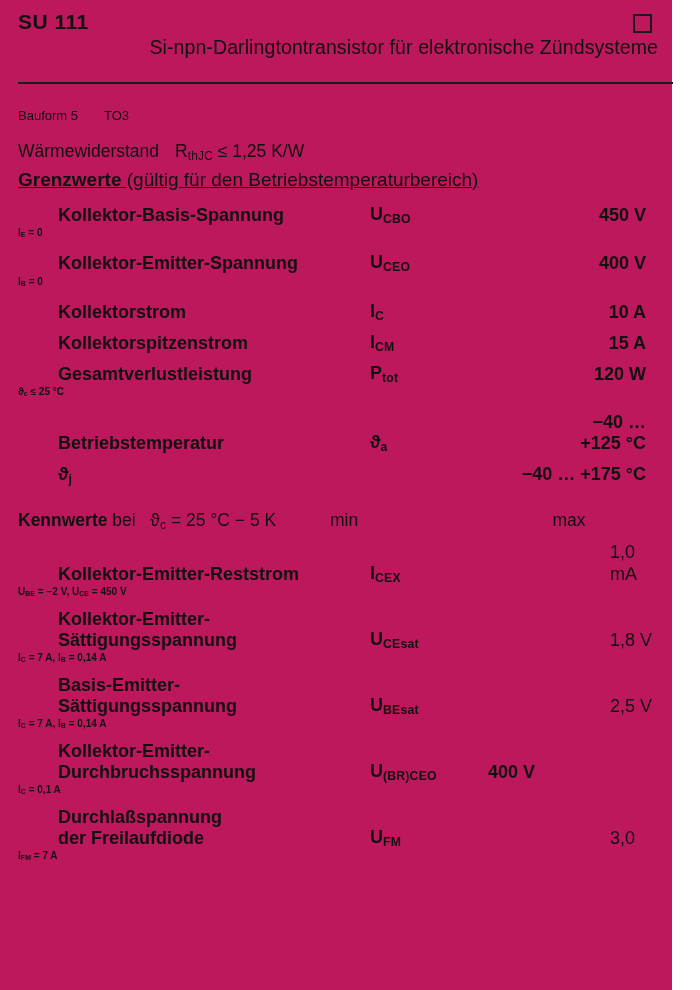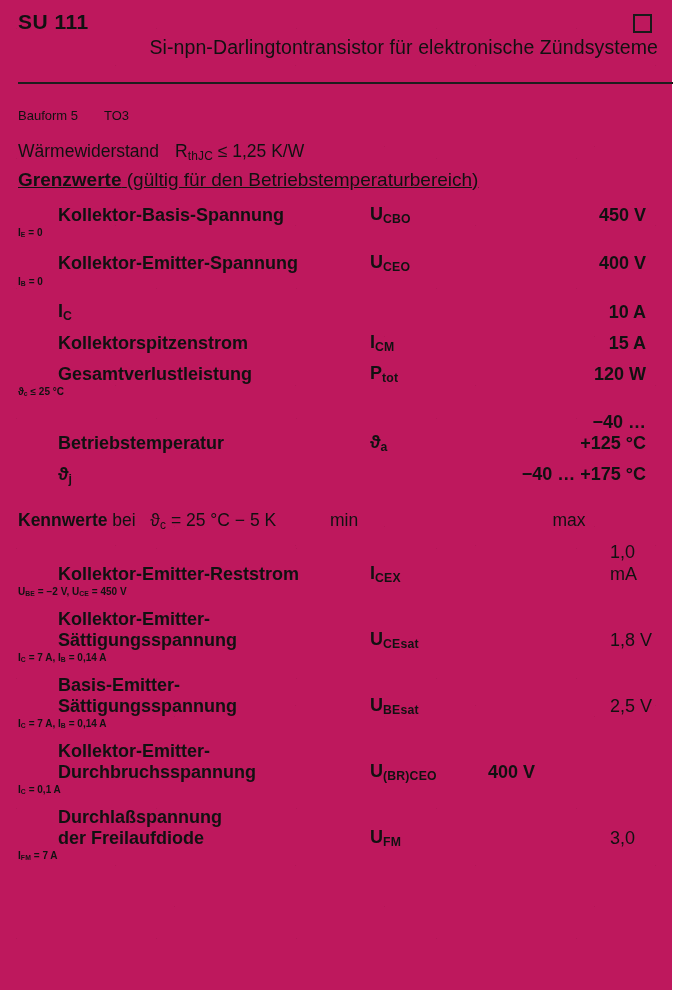--- a/index.html
+++ b/index.html
@@ -184,20 +184,21 @@
       <div class="line">
         <div class="lbl bold">Kollektor-Emitter-Spannung</div>
         <div class="sym bold"><span>U</span><span class="sub">CEO</span></div>
         <div class="val">400 V</div>
       </div>
       <div class="cond bold"><span>I</span><span class="sub">B</span><span> = 0</span></div>
     </div>
 
     <div class="group">
       <div class="line">
+        <div class="lbl bold">Kollektorstrom</div>
         <div class="sym bold"><span>I</span><span class="sub">C</span></div>
         <div class="val">10 A</div>
       </div>
     </div>
 
     <div class="group tight">
       <div class="line">
         <div class="lbl bold">Kollektorspitzenstrom</div>
         <div class="sym bold"><span>I</span><span class="sub">CM</span></div>
         <div class="val">15 A</div>

